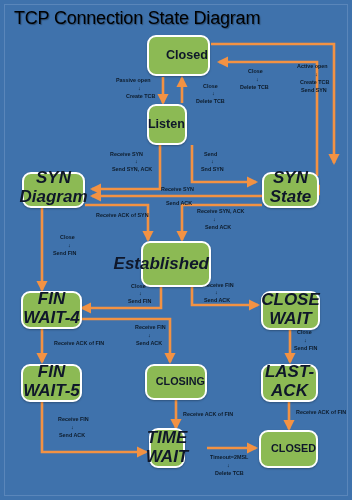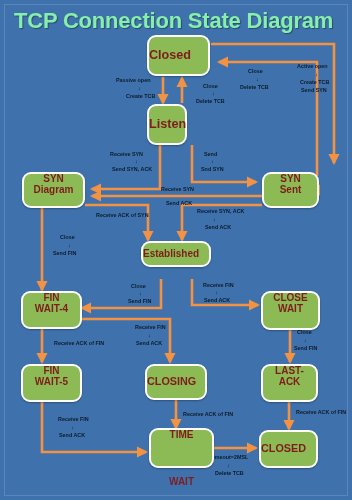--- a/index.html
+++ b/index.html
@@ -2,32 +2,32 @@
 <html><head>
 <meta charset="utf-8">
 <style>
   html,body{margin:0;padding:0;background:#3f72ac;}
   body{width:352px;height:500px;overflow:hidden;
        font-family:"Liberation Sans", sans-serif;}
   #root{position:relative;width:352px;height:500px;background:#3f72ac;}
   .frame{position:absolute;left:4px;top:4px;width:344px;height:492px;
          border:1px solid #5a86ba;box-sizing:border-box;pointer-events:none;}
   #title{position:absolute;left:14px;top:8px;width:330px;
-         font-size:22px;font-weight:bold;color:#86efac;letter-spacing:-0.2px;
+         font-size:18px;font-weight:normal;color:#000000;letter-spacing:-0.2px;
          text-shadow:1px 1px 1px rgba(0,0,0,.35);}
   svg{position:absolute;left:0;top:0;}
   .lbl{font-family:"Liberation Sans", sans-serif;font-size:5.4px;font-weight:bold;
        fill:#0d1b2a;}
   .statebox{position:absolute;background:#8cba54;border:2.2px solid #ffffff;
             border-radius:9px;box-sizing:border-box;display:flex;
-            align-items:center;justify-content:flex-start;text-align:center;
-            color:#7f1d1d;font-weight:bold;line-height:1.08;
+            align-items:center;justify-content:flex-end;text-align:center;
+            color:#0f172a;font-weight:bold;line-height:1.08;
             box-shadow:0 1px 2px rgba(0,0,0,.28);}
   .t13{font-size:12.6px;}
-  .t12{font-size:10px;}
+  .t12{font-size:17px;font-style:italic;}
   .t11{font-size:10.8px;}
 </style>
 </head>
 <body>
 
 <div id="root">
 
   <div class="frame"></div>
 
   <div id="title">TCP Connection State Diagram</div>
@@ -157,24 +157,24 @@
     <span>Listen</span>
   </div>
 
   <div class="statebox t12" style="left:22px;top:172px;width:63px;height:36px;flex-direction:column;">
     <span>SYN</span>
     <span>Diagram</span>
   </div>
 
   <div class="statebox t12" style="left:262px;top:172px;width:57px;height:36px;flex-direction:column;">
     <span>SYN</span>
-    <span>Sent</span>
-  </div>
-
-  <div class="statebox t12" style="left:141px;top:241px;width:70px;height:26px;">
+    <span>State</span>
+  </div>
+
+  <div class="statebox t12" style="left:141px;top:241px;width:70px;height:46px;">
     <span>Established</span>
   </div>
 
   <div class="statebox t12" style="left:21px;top:291px;width:61px;height:38px;flex-direction:column;">
     <span>FIN</span>
     <span>WAIT-4</span>
   </div>
 
   <div class="statebox t12" style="left:261px;top:291px;width:59px;height:39px;flex-direction:column;">
     <span>CLOSE</span>
@@ -188,21 +188,21 @@
 
   <div class="statebox t11" style="left:145px;top:364px;width:62px;height:36px;">
     <span>CLOSING</span>
   </div>
 
   <div class="statebox t12" style="left:261px;top:364px;width:57px;height:38px;flex-direction:column;">
     <span>LAST-</span>
     <span>ACK</span>
   </div>
 
-  <div class="statebox t12" style="left:149px;top:428px;width:65px;height:40px;flex-direction:column;gap:36px;">
+  <div class="statebox t12" style="left:149px;top:428px;width:36px;height:40px;flex-direction:column;">
     <span>TIME</span>
     <span>WAIT</span>
   </div>
 
   <div class="statebox t11" style="left:259px;top:430px;width:59px;height:38px;">
     <span>CLOSED</span>
   </div>
 
 </div>
 

